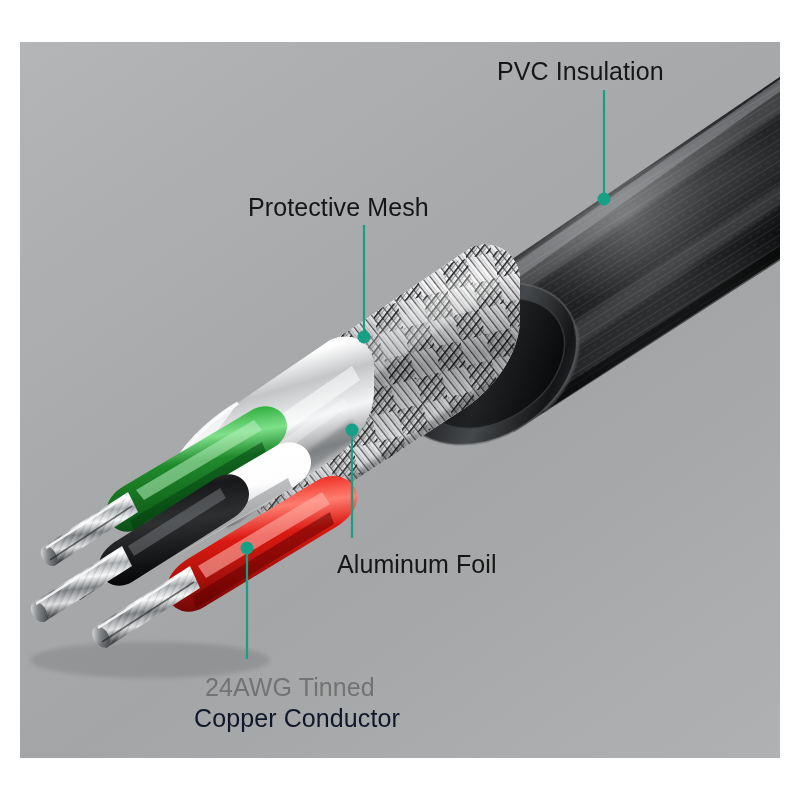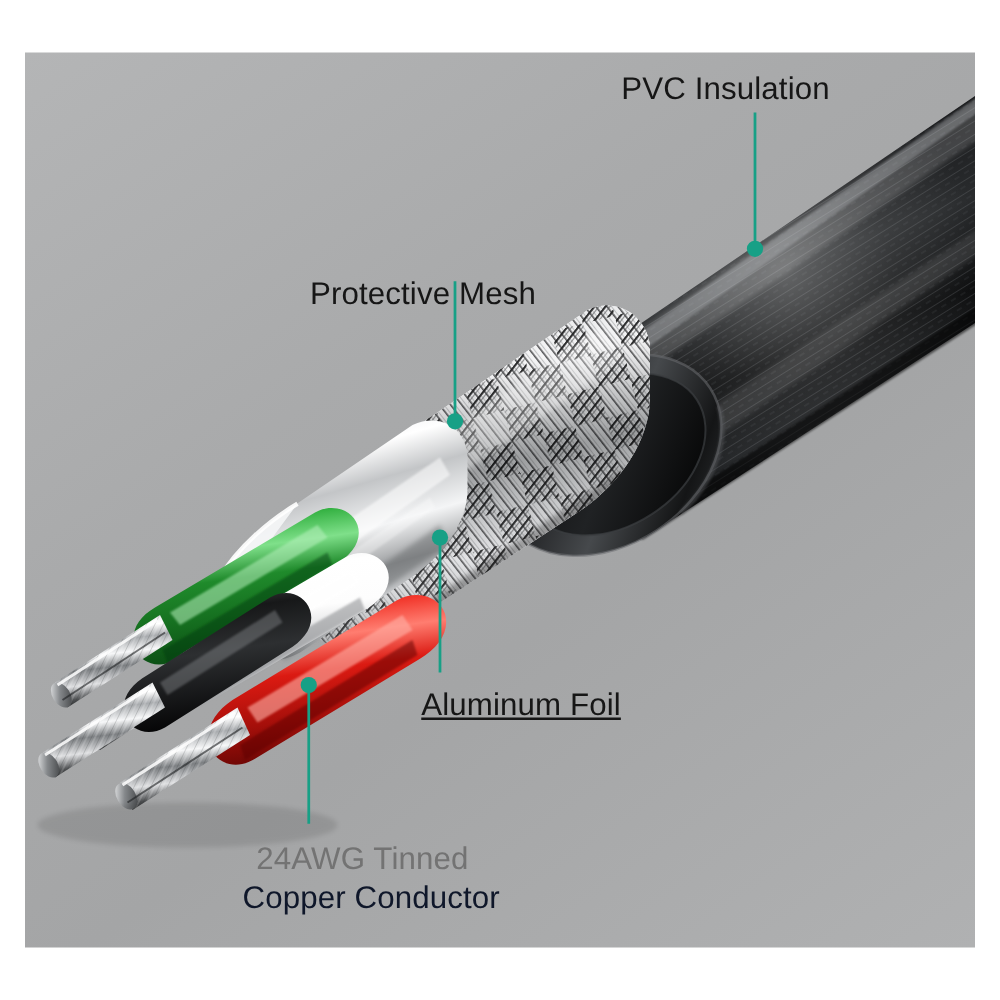--- a/index.html
+++ b/index.html
@@ -340,18 +340,18 @@
           <line x1="352" y1="434" x2="352" y2="538"></line>
           <circle cx="352" cy="430" r="6.5" stroke="none"></circle>
           <line x1="247" y1="552" x2="247" y2="659"></line>
           <circle cx="247" cy="548" r="6.5" stroke="none"></circle>
         </g>
     </g>
   </svg>
 
   <div id="labels">
       <div class="lbl" style="left: 497px; top: 56px; color: rgb(22, 22, 22);">PVC Insulation</div>
-      <div class="lbl" style="left: 248px; top: 192px; color: rgb(22, 22, 22); margin-top: 28px;">Protective Mesh</div>
-      <div class="lbl" style="left: 337px; top: 549px; color: rgb(22, 22, 22); text-decoration: underline;">Aluminum Foil</div>
+      <div class="lbl" style="left: 248px; top: 192px; color: rgb(22, 22, 22);">Protective Mesh</div>
+      <div class="lbl" style="left: 337px; top: 549px; color: rgb(22, 22, 22);">Aluminum Foil</div>
       <div class="lbl" style="left: 205px; top: 672px; color: #737373;">24AWG Tinned</div>
       <div class="lbl" style="left: 194px; top: 703px; color: #0f172a;">Copper Conductor</div>
     </div>
 </div>
 
 </body></html>

